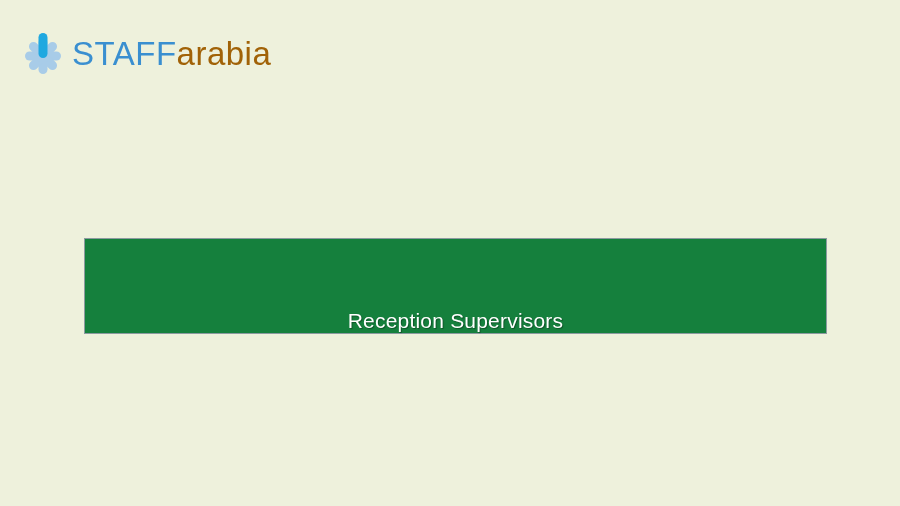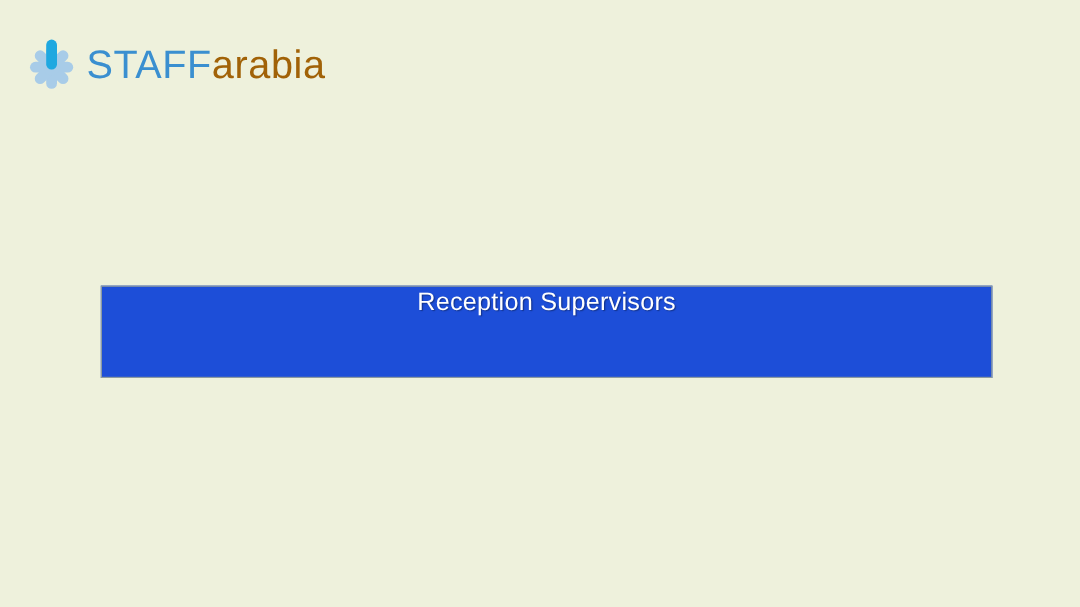--- a/index.html
+++ b/index.html
@@ -60,26 +60,26 @@
     font-weight: 400;
     text-transform: lowercase;
   }
 
   
   .title-band {
     position: absolute;
     left: 84px;
     top: 226px;
     width: 743px;
-    height: 77px;
-    background: #1d4ed8;
+    height: 96px;
+    background: #15803d;
     border: 1px solid #8c9aa0;
     box-sizing: border-box;
     display: flex;
-    align-items: flex-start;
+    align-items: flex-end;
     justify-content: center;
   }
   .title-text {
     color: #ffffff;
     font-size: 21px;
     font-weight: 400;
     line-height: 1.2;
     text-align: center;
     letter-spacing: 0.2px;
     text-shadow: 1px 1px 1px rgba(0,0,0,0.35);

